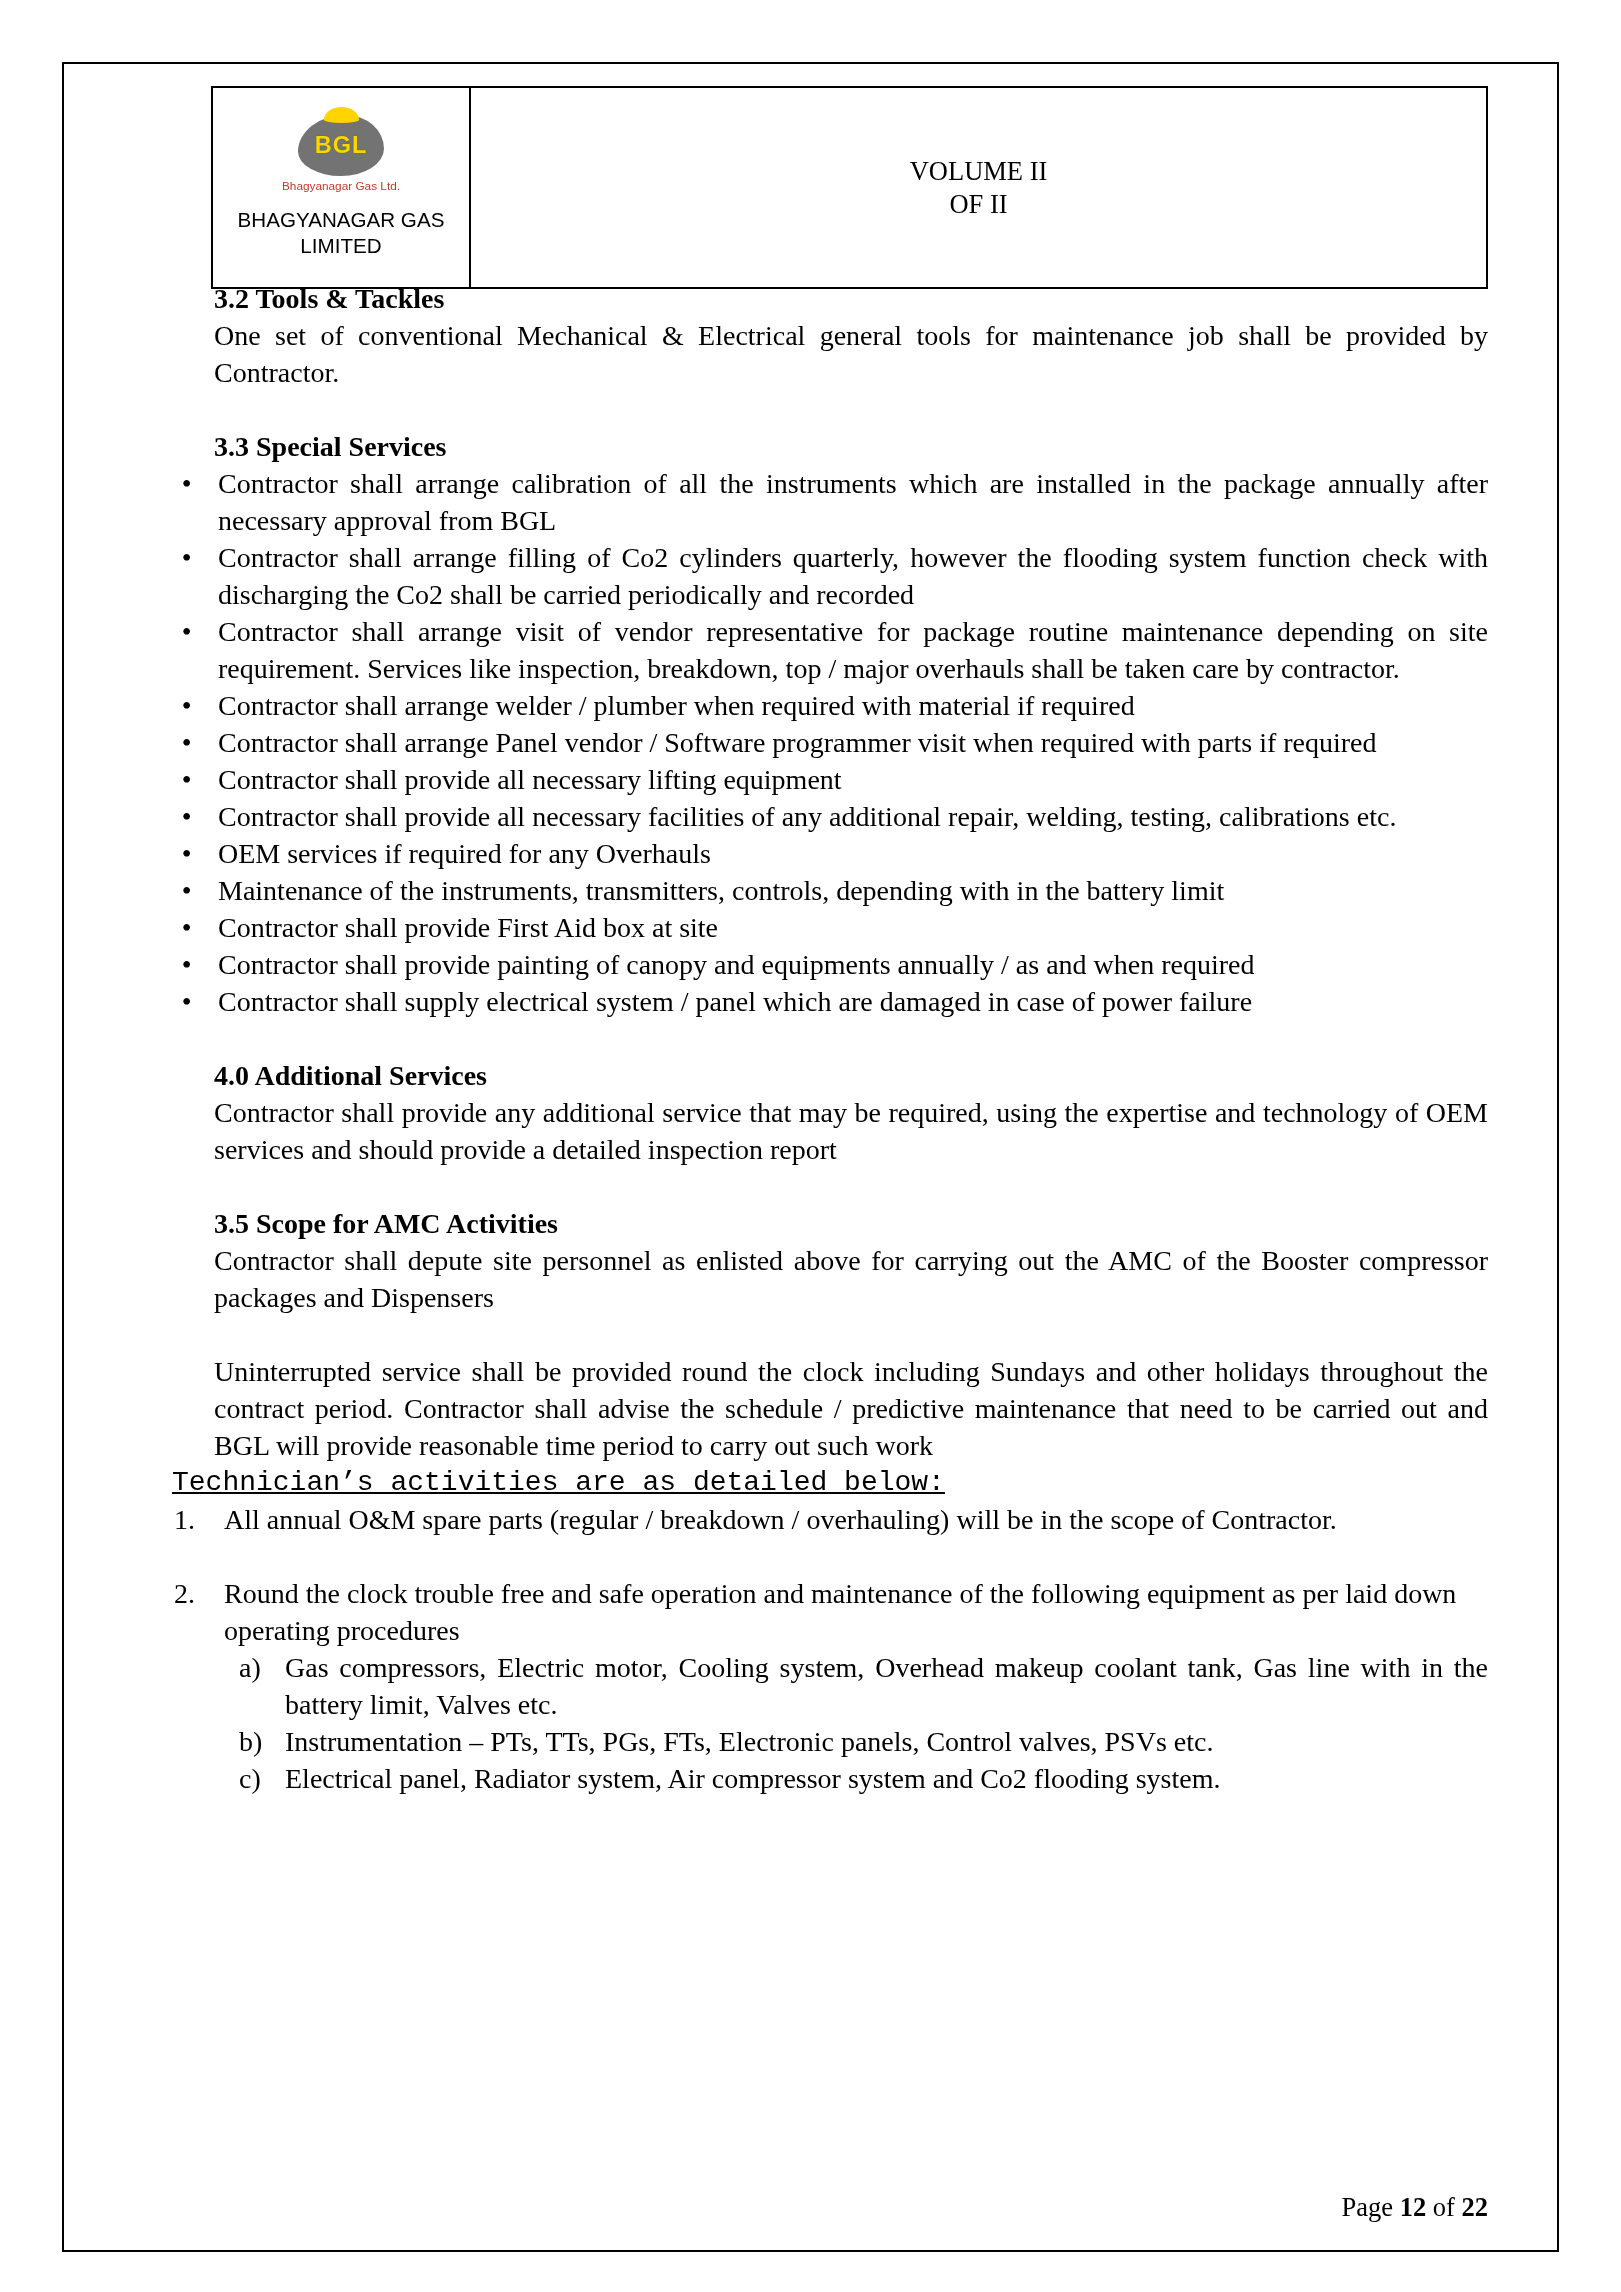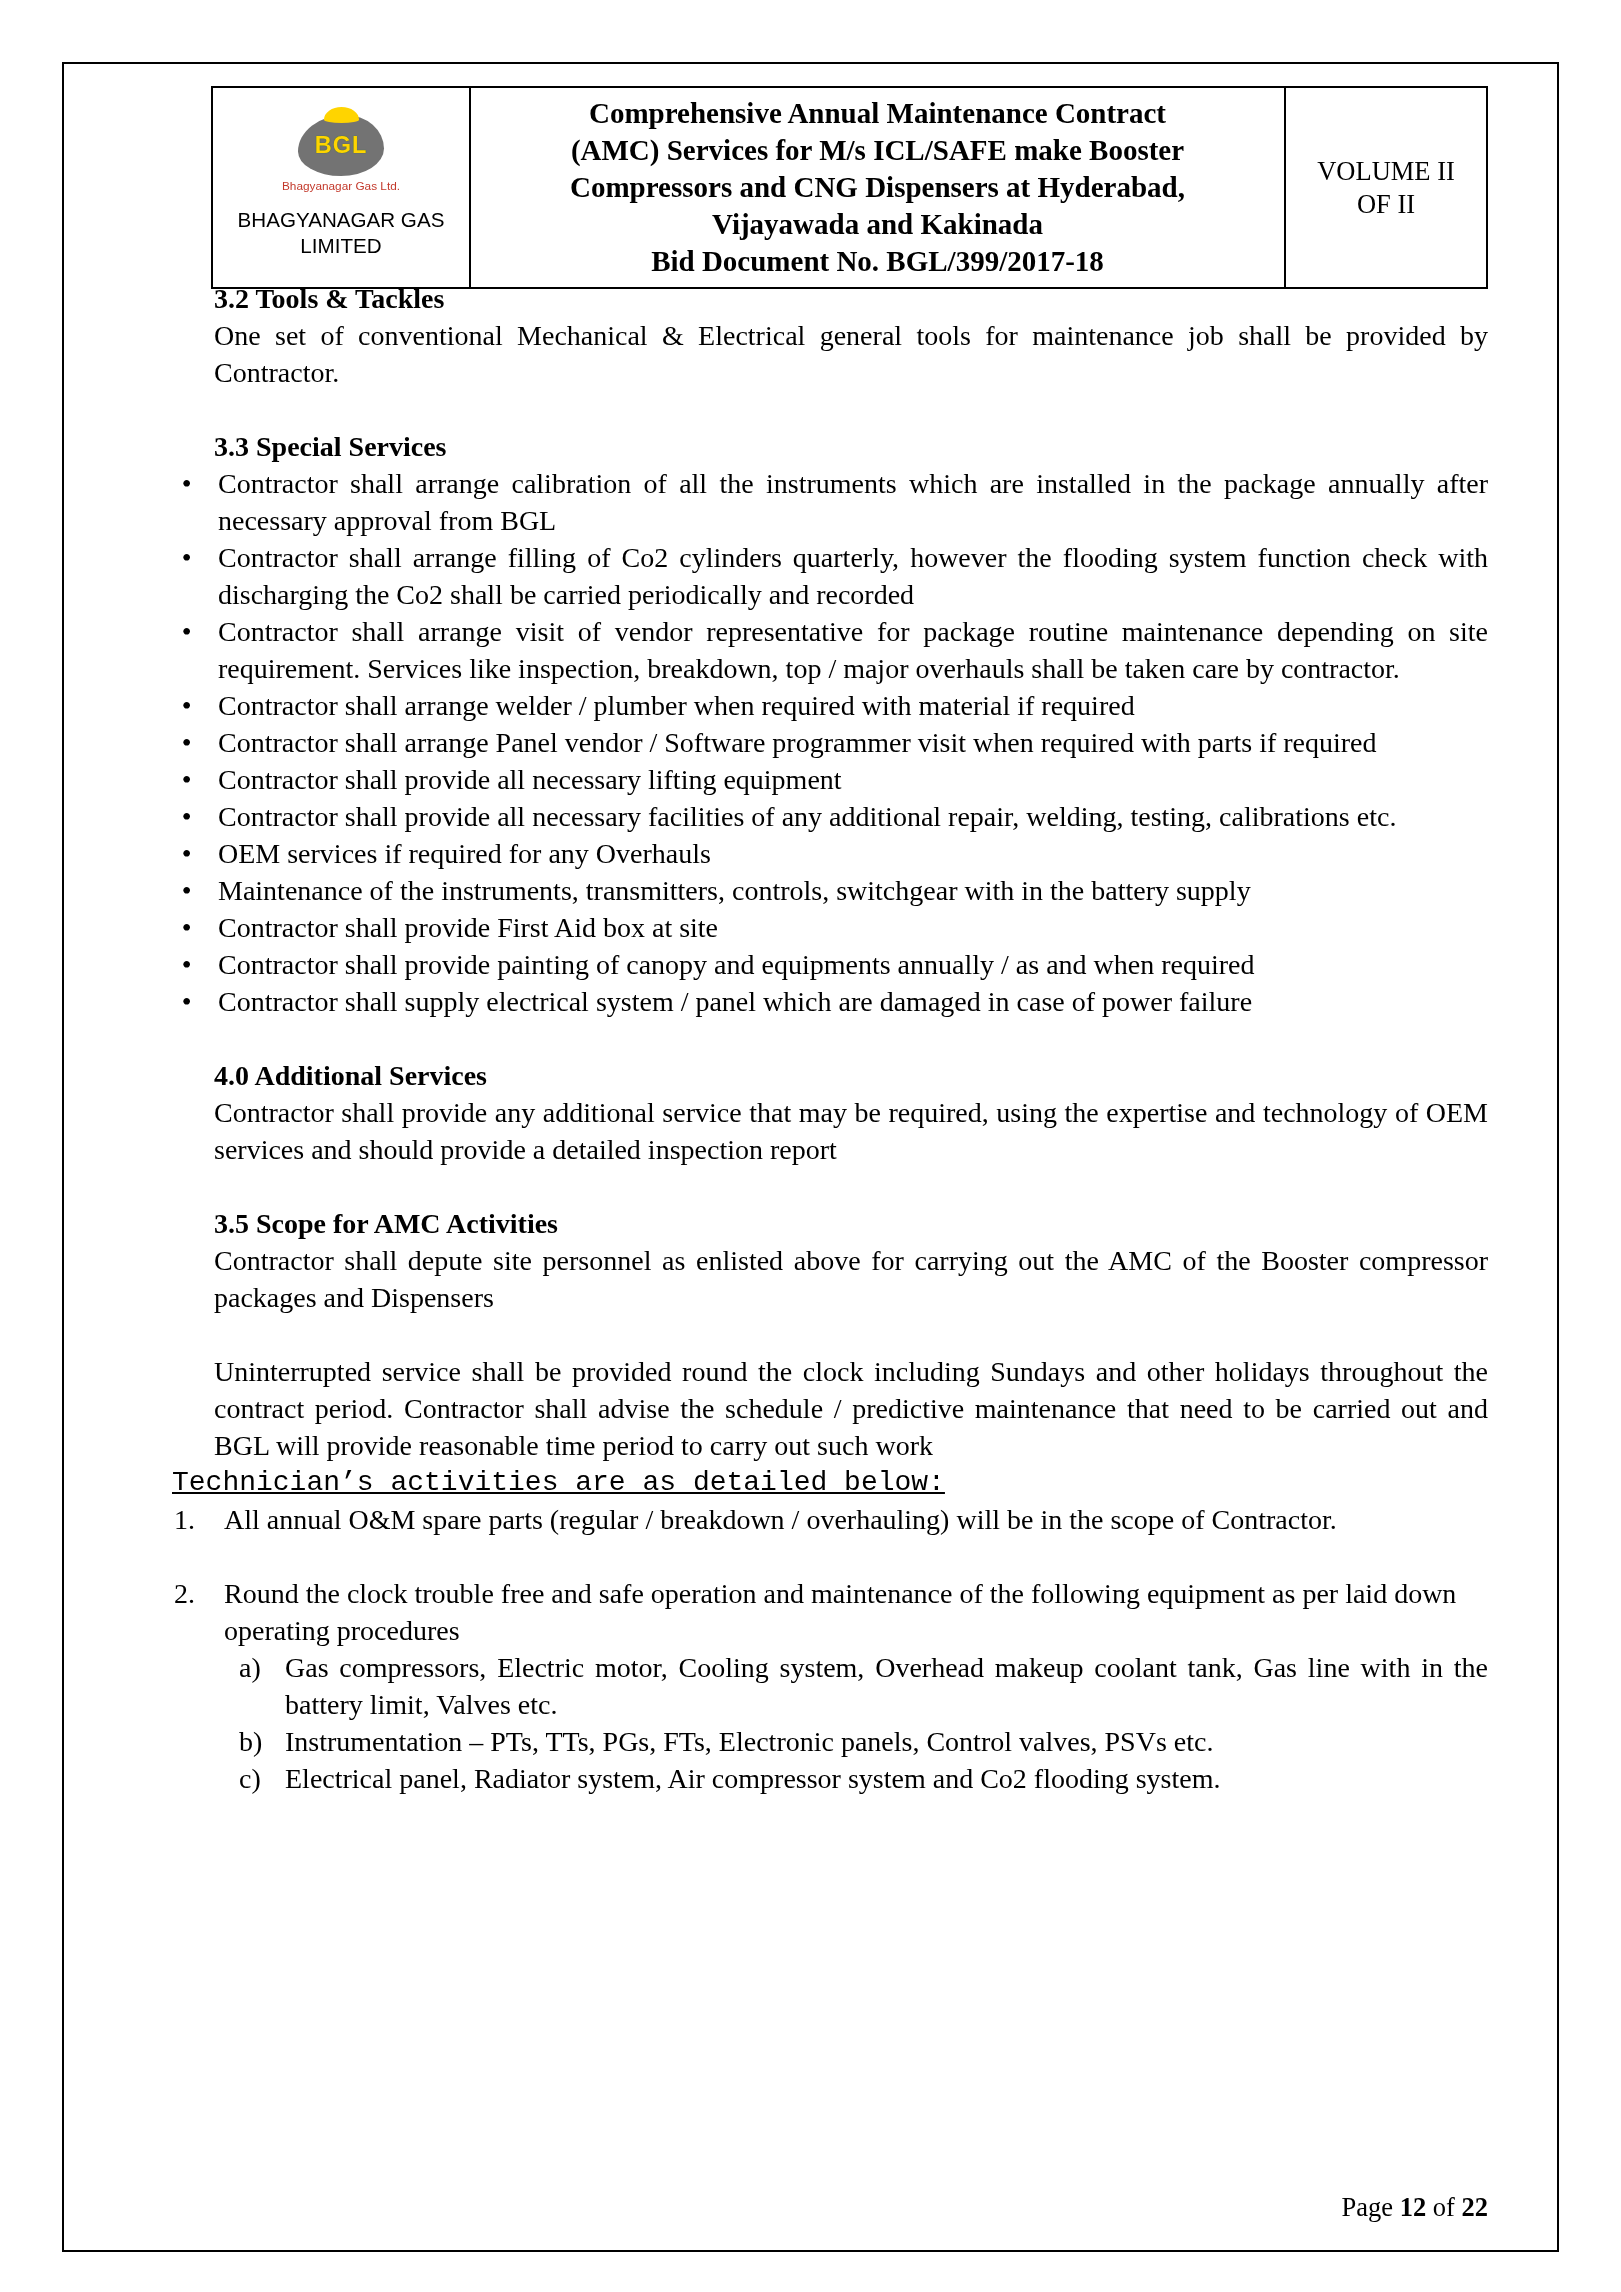--- a/index.html
+++ b/index.html
@@ -119,27 +119,20 @@
     <div class="logo-blob">
       <div class="logo-flame"></div>
       <span class="logo-acronym">BGL</span>
     </div>
     <div class="logo-tagline">Bhagyanagar Gas Ltd.</div>
     <div class="company-name">
       <div>BHAGYANAGAR GAS</div>
       <div>LIMITED</div>
     </div>
   </div>
-  <div class="title-cell">
-    <div>Comprehensive Annual Maintenance Contract</div>
-    <div>(AMC) Services for M/s ICL/SAFE make Booster</div>
-    <div>Compressors and CNG Dispensers at Hyderabad,</div>
-    <div>Vijayawada and Kakinada</div>
-    <div>Bid Document No. BGL/399/2017-18</div>
-  </div>
   <div class="volume-cell">
     <div>VOLUME II</div>
     <div>OF II</div>
   </div>
 </div>
 
 <div class="content">
 
   <div class="sec-heading indent">3.2 Tools &amp; Tackles</div>
   <div class="indent">One set of conventional Mechanical &amp; Electrical general tools for maintenance job shall be provided by Contractor.</div>
@@ -147,21 +140,21 @@
   <div class="sec-heading indent gap-above">3.3 Special Services</div>
   <ul class="bullets">
     <li>Contractor shall arrange calibration of all the instruments which are installed in the package annually after necessary approval from BGL</li>
     <li>Contractor shall arrange filling of Co2 cylinders quarterly, however the flooding system function check with discharging the Co2 shall be carried periodically and recorded</li>
     <li>Contractor shall arrange visit of vendor representative for package routine maintenance depending on site requirement. Services like inspection, breakdown, top / major overhauls shall be taken care by contractor.</li>
     <li>Contractor shall arrange welder / plumber when required with material if required</li>
     <li>Contractor shall arrange Panel vendor / Software programmer visit when required with parts if required</li>
     <li>Contractor shall provide all necessary lifting equipment</li>
     <li>Contractor shall provide all necessary facilities of any additional repair, welding, testing, calibrations etc.</li>
     <li>OEM services if required for any Overhauls</li>
-    <li>Maintenance of the instruments, transmitters, controls, switchgear with in the battery supply</li>
+    <li>Maintenance of the instruments, transmitters, controls, depending with in the battery limit</li>
     <li>Contractor shall provide First Aid box at site</li>
     <li>Contractor shall provide painting of canopy and equipments annually / as and when required</li>
     <li>Contractor shall supply electrical system / panel which are damaged in case of power failure</li>
   </ul>
 
   <div class="sec-heading indent gap-above">4.0 Additional Services</div>
   <div class="indent">Contractor shall provide any additional service that may be required, using the expertise and technology of OEM services and should provide a detailed inspection report</div>
 
   <div class="sec-heading indent gap-above">3.5 Scope for AMC Activities</div>
   <div class="indent">Contractor shall depute site personnel as enlisted above for carrying out the AMC of the Booster compressor packages and Dispensers</div>

